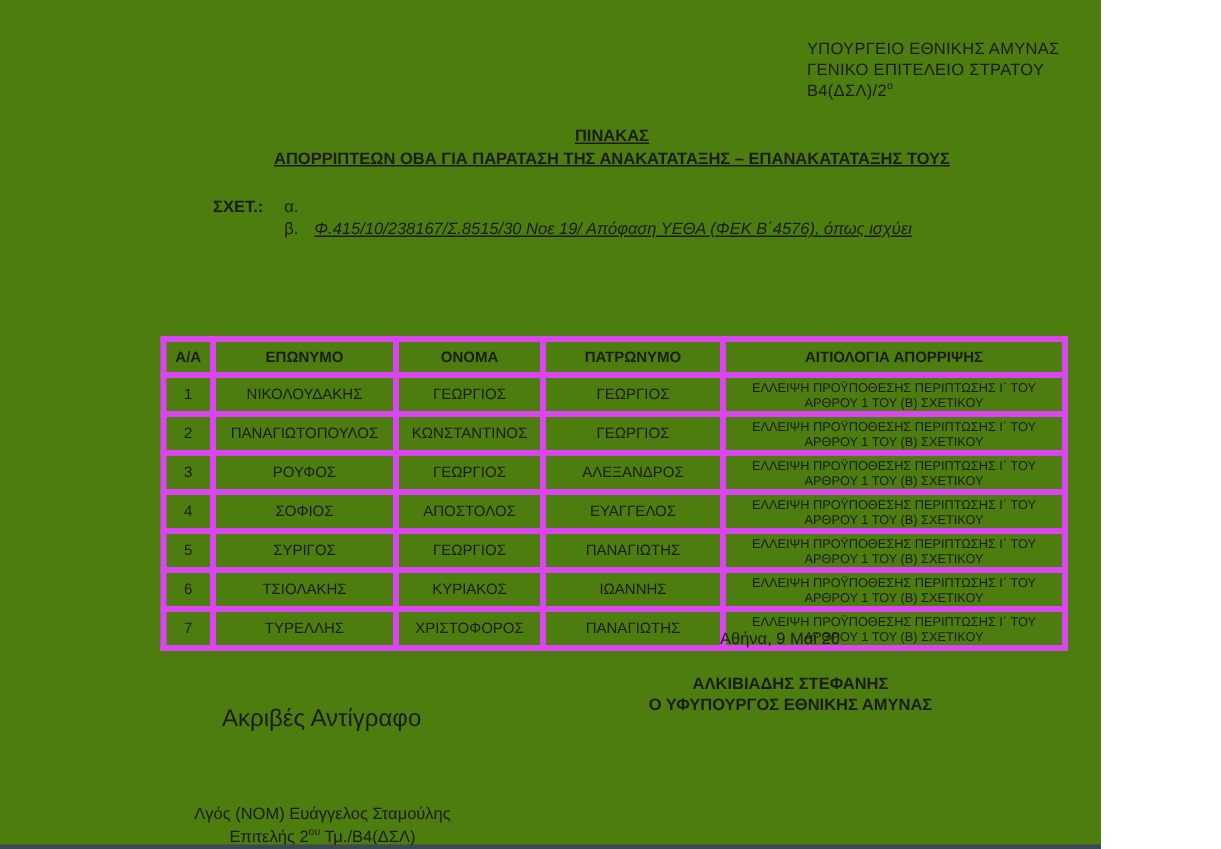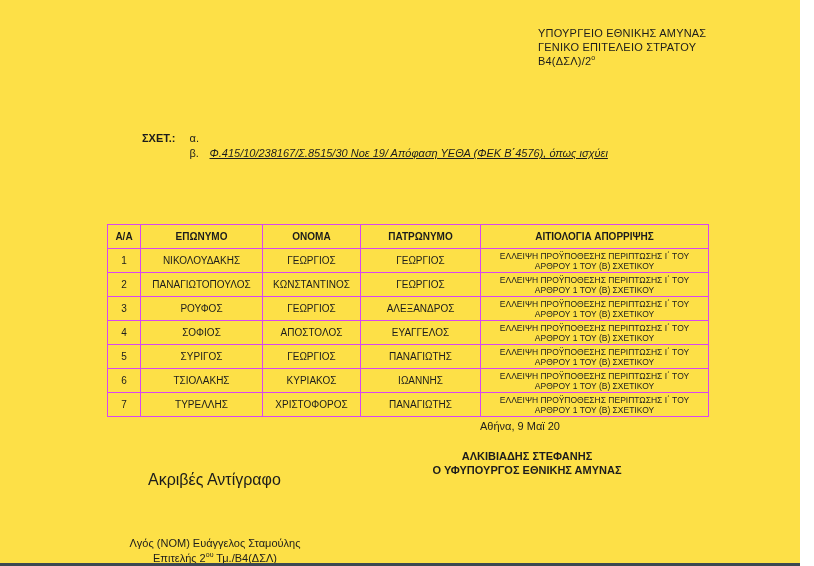--- a/index.html
+++ b/index.html
@@ -1,20 +1,20 @@
 <!DOCTYPE html>
 <html><head>
 <meta charset="utf-8">
 <style>
   * { margin:0; padding:0; box-sizing:border-box; }
   html,body { background:#ffffff; }
   .page {
     position:relative;
-    width:800px; height:566px;
-    background:#fde047;
+    width:734px; height:566px;
+    background:#4d7c0f;
     font-family:"Liberation Sans","DejaVu Sans",sans-serif;
     color:#1c1c1c;
     overflow:hidden;
   }
   
   .agency {
     position:absolute; left:538px; top:26px;
     font-size:11px; line-height:14px; letter-spacing:0.2px;
   }
   
@@ -37,21 +37,21 @@
   .body-par {
     position:absolute; left:81px; top:174px; width:656px;
     font-size:11px; line-height:16px; text-align:justify; text-indent:40px;
   }
   
   table.roster {
     position:absolute; left:107px; top:224px;
     border-collapse:collapse; table-layout:fixed; width:601px;
   }
   table.roster th, table.roster td {
-    border:1px solid #d946ef;
+    border:4px solid #d946ef;
     text-align:center; vertical-align:middle;
     padding:1px 2px;
   }
   table.roster th { font-size:10px; font-weight:bold; height:24px; }
   table.roster td { font-size:10px; height:24px; }
   table.roster td.cell-reason { font-size:8.5px; line-height:10px; }
   col.c-aa   { width:33px; }
   col.c-sur  { width:122px; }
   col.c-name { width:98px; }
   col.c-pat  { width:120px; }
@@ -77,20 +77,24 @@
 <body>
 
 <div class="page">
 
   <div class="agency">
     <div>ΥΠΟΥΡΓΕΙΟ ΕΘΝΙΚΗΣ ΑΜΥΝΑΣ</div>
     <div>ΓΕΝΙΚΟ ΕΠΙΤΕΛΕΙΟ ΣΤΡΑΤΟΥ</div>
     <div><span>Β4(ΔΣΛ)/2</span><sup>ο</sup></div>
   </div>
 
+  <div class="doc-title">
+    <div><span class="u">ΠΙΝΑΚΑΣ</span></div>
+    <div><span class="u">ΑΠΟΡΡΙΠΤΕΩΝ ΟΒΑ ΓΙΑ ΠΑΡΑΤΑΣΗ ΤΗΣ ΑΝΑΚΑΤΑΤΑΞΗΣ – ΕΠΑΝΑΚΑΤΑΤΑΞΗΣ ΤΟΥΣ</span></div>
+  </div>
 
   <div class="refs">
     <div class="refs-label">ΣΧΕΤ.:</div>
     <div>
       <div class="ref-item">
         <span class="ref-index">α.</span>
       </div>
       <div class="ref-item">
         <span class="ref-index">β.</span>
         <span class="ref-text underline">Φ.415/10/238167/Σ.8515/30 Νοε 19/ Απόφαση ΥΕΘΑ (ΦΕΚ Β΄4576), όπως ισχύει</span>

